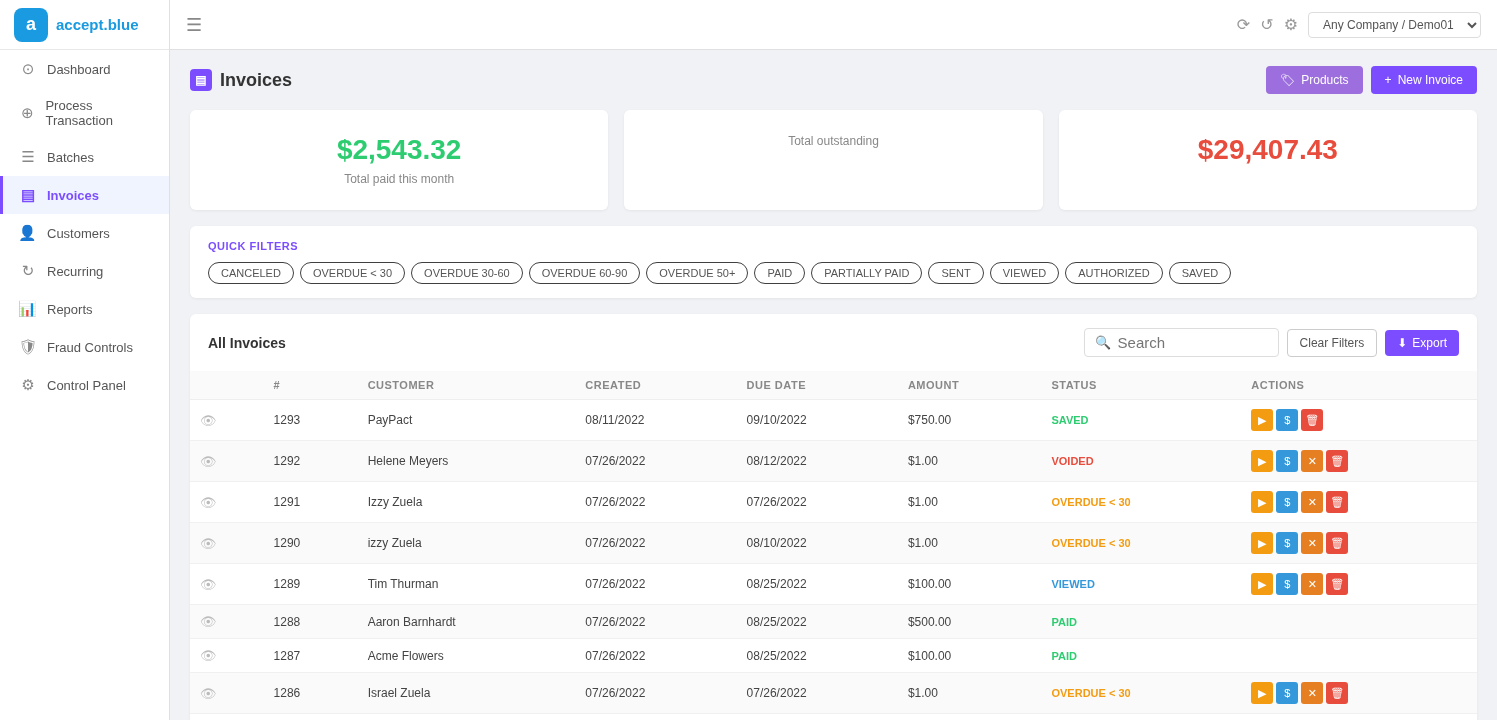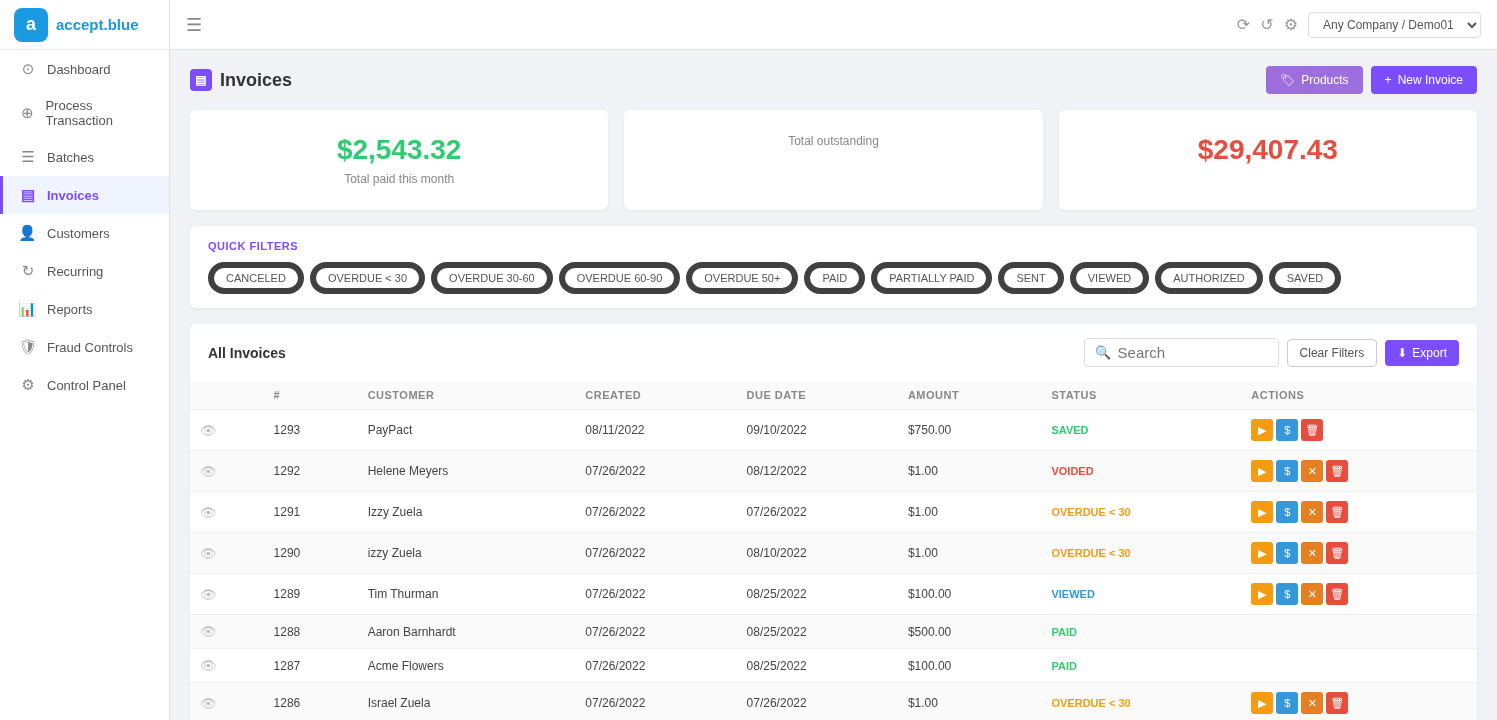--- a/index.html
+++ b/index.html
@@ -189,21 +189,21 @@
     }
     .quick-filters-label {
       font-size: 11px;
       font-weight: 700;
       color: #7c4dff;
       letter-spacing: 0.5px;
       margin-bottom: 10px;
     }
     .filter-tags { display: flex; flex-wrap: wrap; gap: 6px; }
     .filter-tag {
-      border: 6px solid #404040;
+      border: 1px solid #404040;
       border-radius: 20px;
       padding: 4px 12px;
       font-size: 11px;
       color: #555;
       cursor: pointer;
       background: #fff;
       transition: all 0.15s;
     }
 
     

